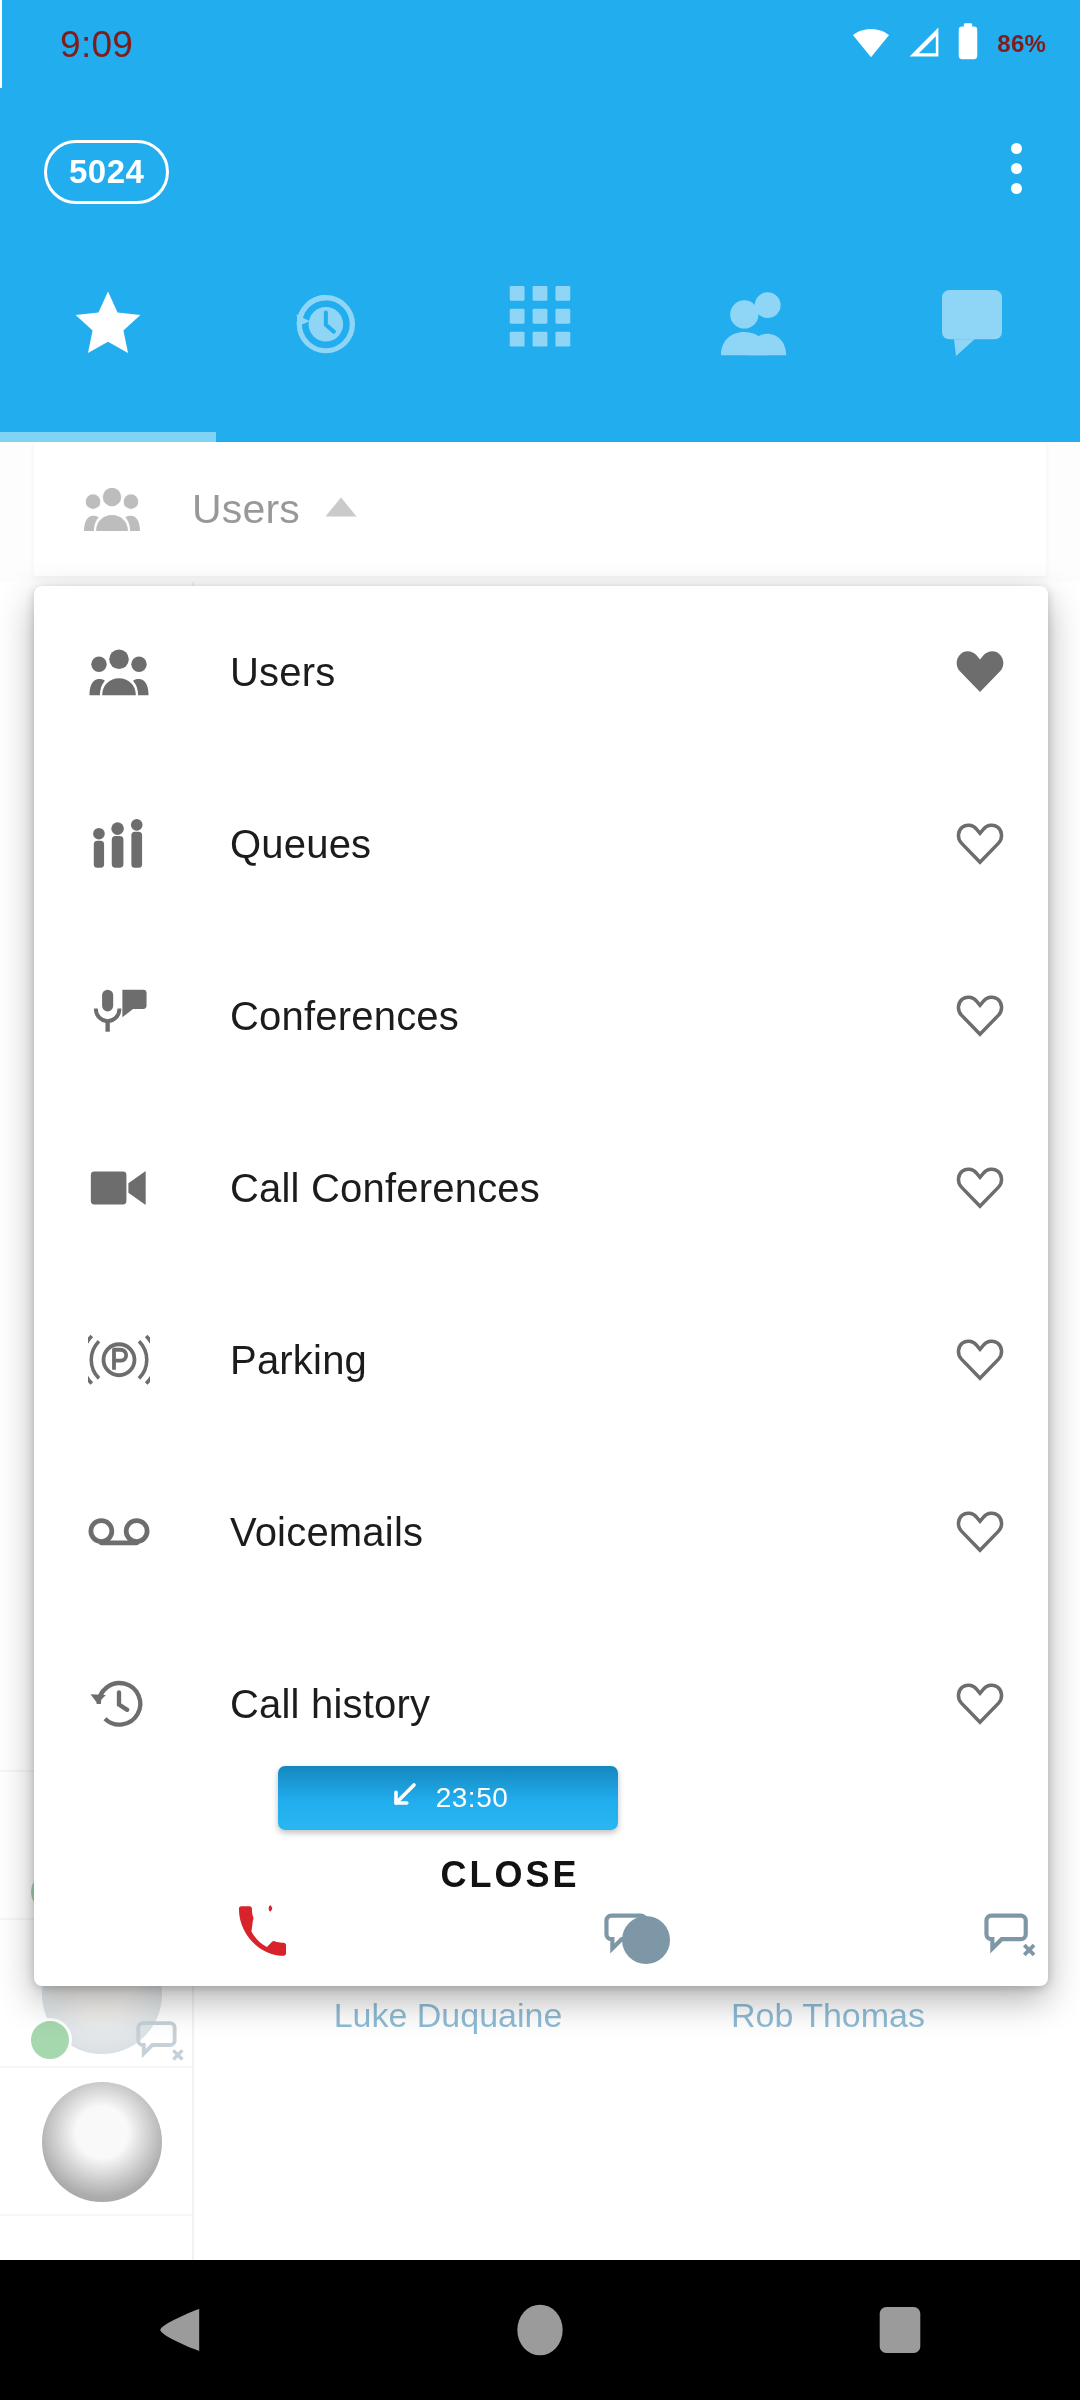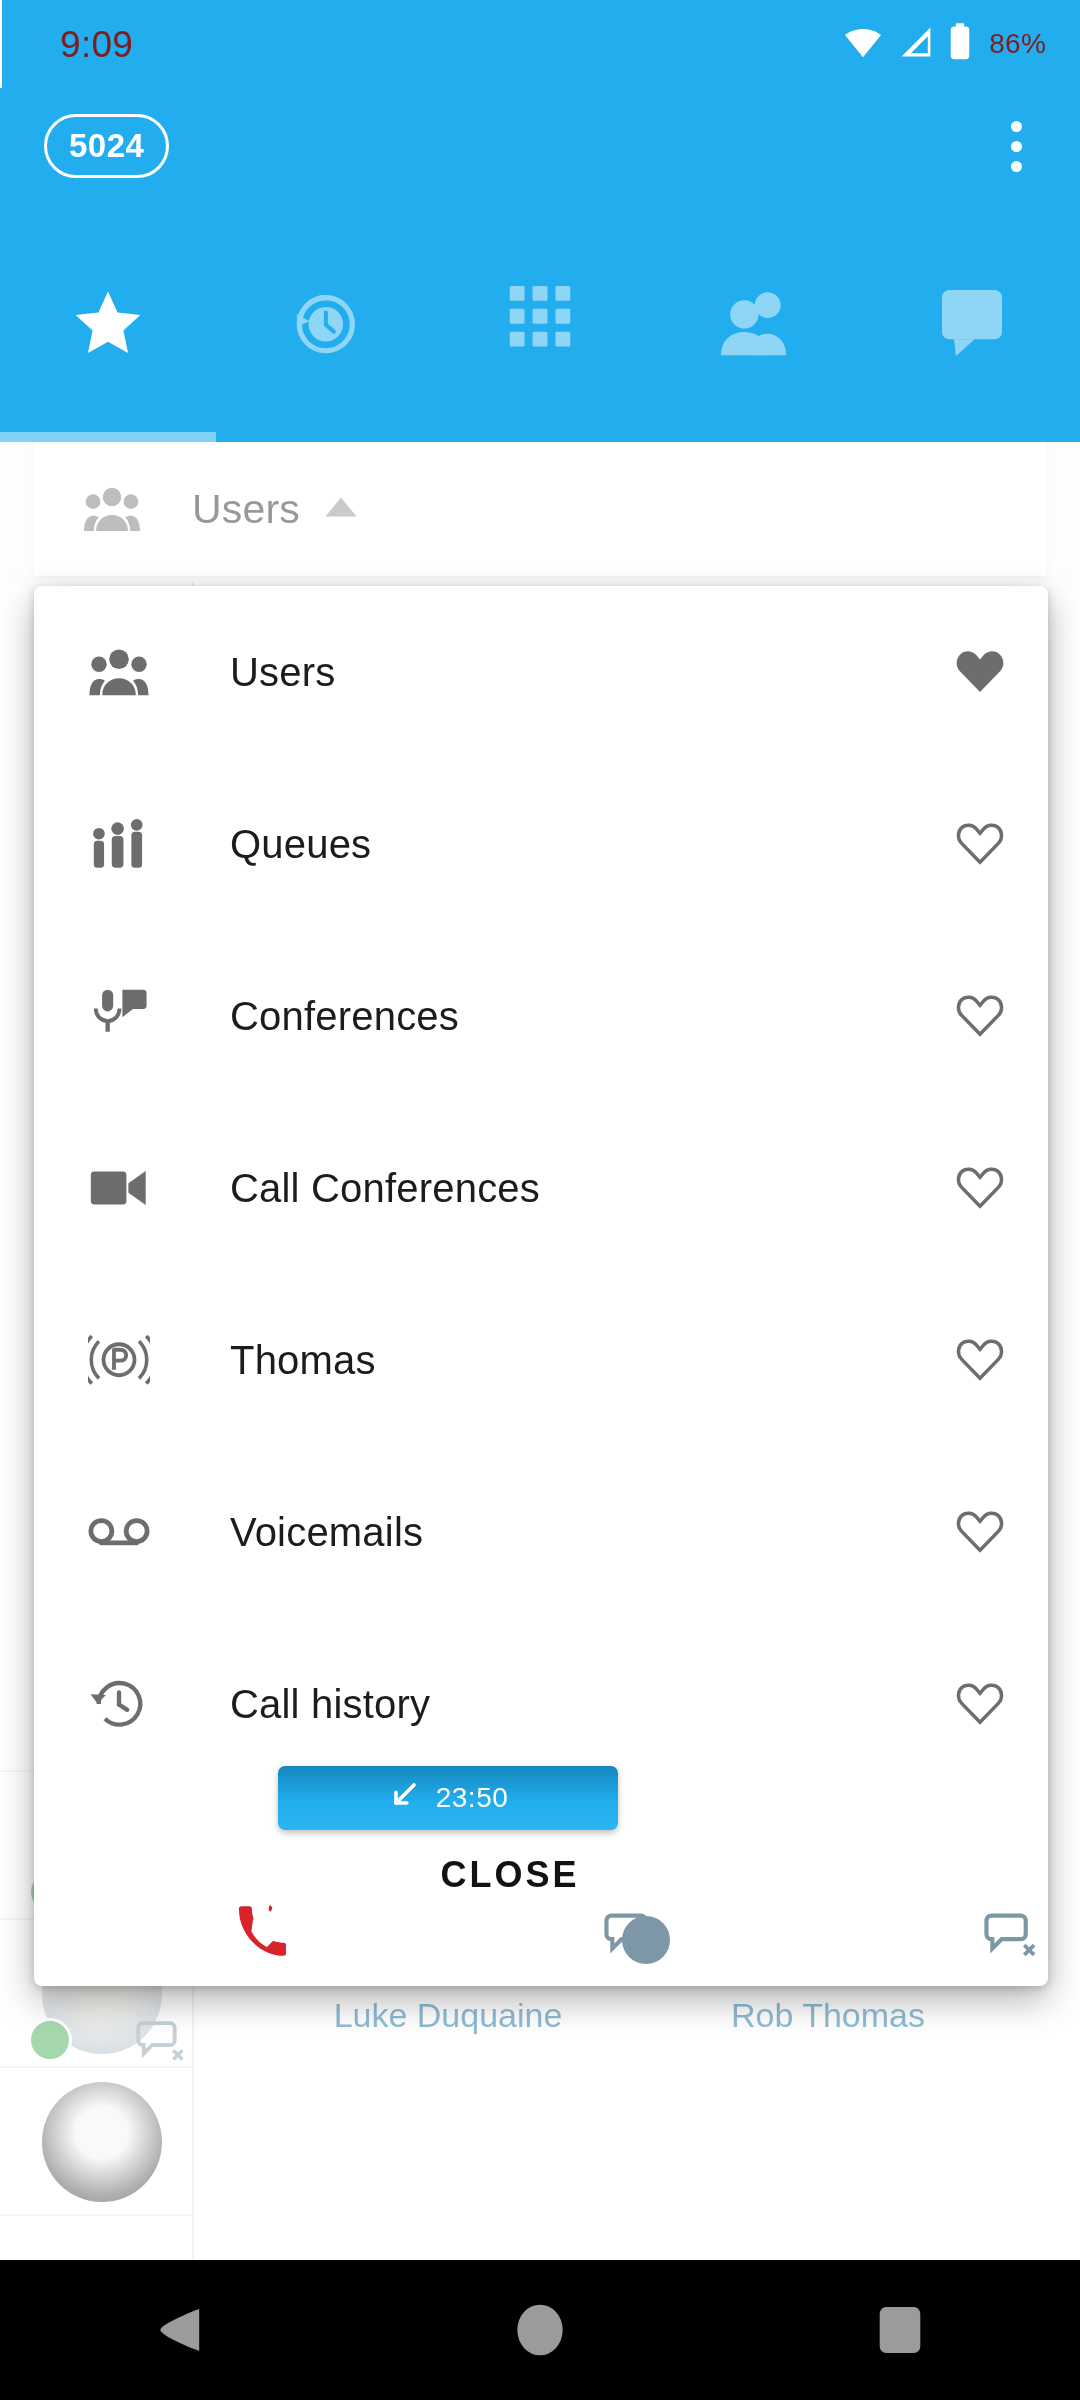--- a/index.html
+++ b/index.html
@@ -35,31 +35,31 @@
     font-weight: 500;
     letter-spacing: .3px;
     line-height: 1;
   }
   .status-right {
     margin-left: auto;
     display: flex; align-items: center;
     gap: 13px;
   }
   .status-batt-pct {
-    font-size: 28px; font-weight: 400;
+    font-size: 24px; font-weight: 700;
     letter-spacing: .2px; line-height: 1;
     margin-left: 4px;
   }
 
   
   .appbar {
     position: absolute; top: 88px; left: 0;
     width: 1080px; height: 116px;
     background: #22ADEE;
-    display: flex; align-items: center;
+    display: flex; align-items: flex-end;
     box-sizing: border-box;
     padding: 0 28px 0 44px;
   }
   .ext-chip {
     border: 3px solid #ffffff;
     border-radius: 60px;
     height: 64px;
     min-width: 110px;
     display: flex; align-items: center; justify-content: center;
     padding: 0 22px;
@@ -524,21 +524,21 @@
       <span class="dlg-icon">
         <svg width="62" height="56" viewBox="0 0 26 23" fill="none" stroke="#6d6d6d">
           <circle cx="13" cy="11.4" r="6.5" stroke-width="1.6"></circle>
           <path d="M10.9 15.6V7.2h2.6c1.5 0 2.5.9 2.5 2.3s-1 2.3-2.5 2.3h-2.6" stroke-width="1.6" stroke-linejoin="round"></path>
           <path d="M4.6 3.6a11 11 0 0 0 0 15.6" stroke-width="1.5"></path>
           <path d="M1.6 1.4a14.2 14.2 0 0 0 0 20" stroke-width="1.5"></path>
           <path d="M21.4 3.6a11 11 0 0 1 0 15.6" stroke-width="1.5"></path>
           <path d="M24.4 1.4a14.2 14.2 0 0 1 0 20" stroke-width="1.5"></path>
         </svg>
       </span>
-      <span class="dlg-label">Thomas</span>
+      <span class="dlg-label">Parking</span>
       <span class="dlg-fav">
         <svg width="48" height="44" viewBox="0 0 22 20" fill="none" stroke="#6d6d6d" stroke-width="1.6">
           <path d="M11 18.4 2.5 9.6C.5 7.5.7 4.1 2.9 2.3 4.9.7 7.8 1.3 9.4 3.2L11 5.1l1.6-1.9c1.6-1.9 4.5-2.5 6.5-.9 2.2 1.8 2.4 5.2.4 7.3z"></path>
         </svg>
       </span>
     </div>
 
     <div class="dlg-row">
       <span class="dlg-icon">
         <svg width="62" height="34" viewBox="0 0 26 14" fill="none" stroke="#6d6d6d" stroke-width="2">

